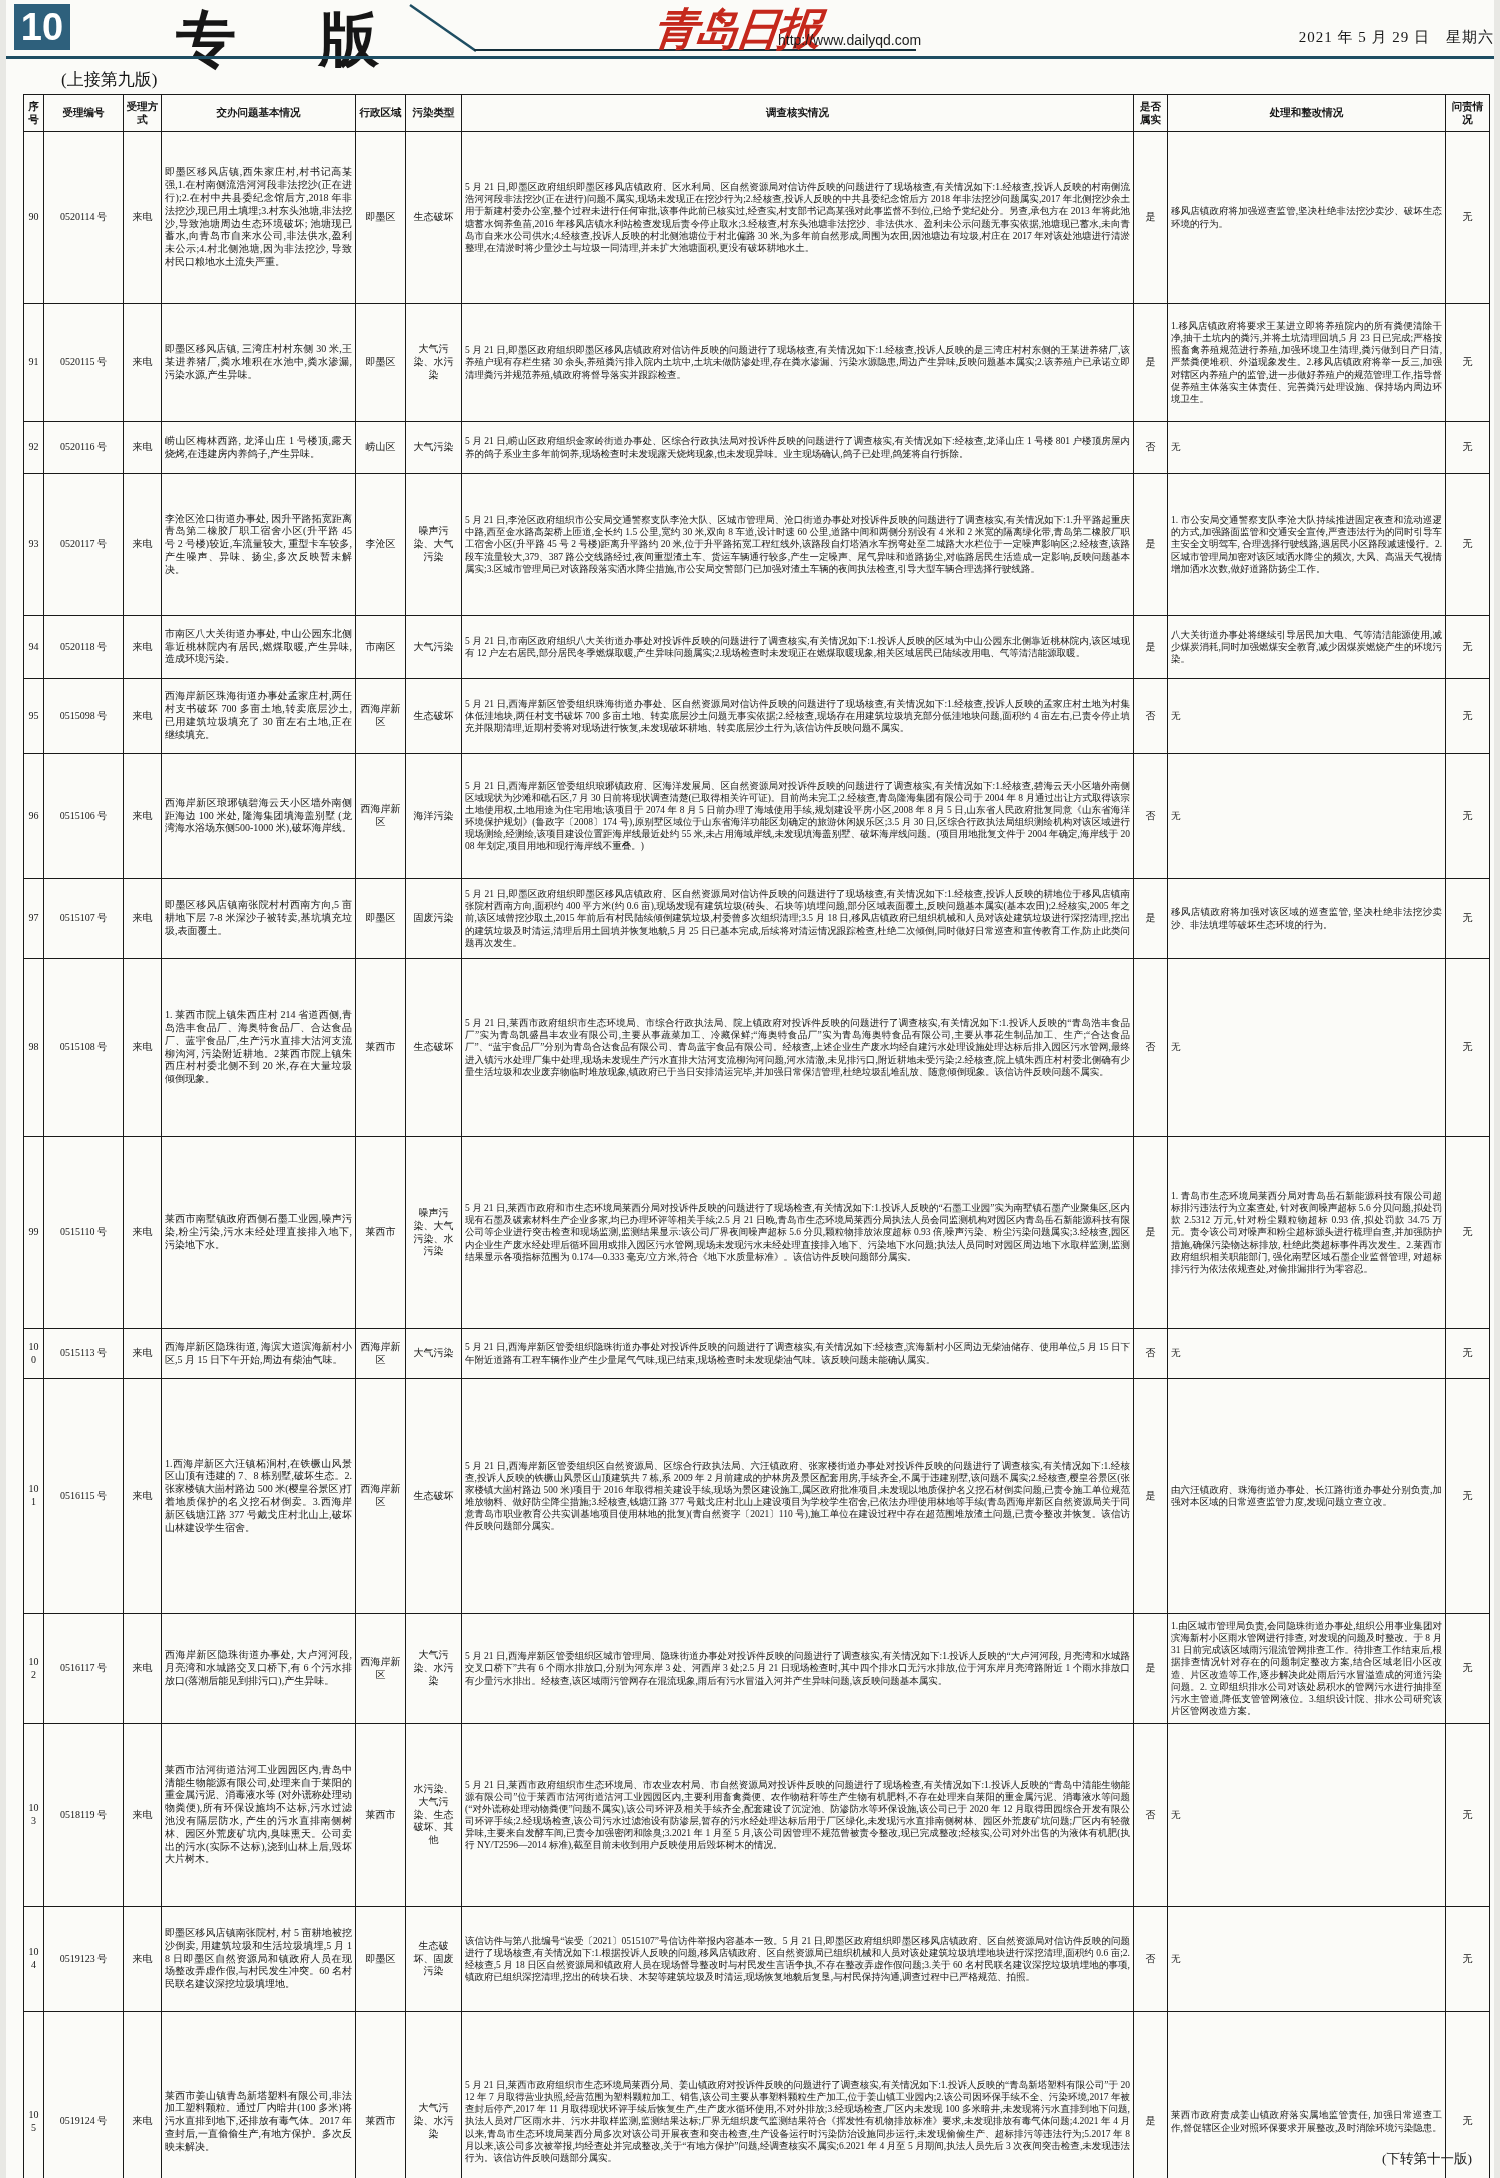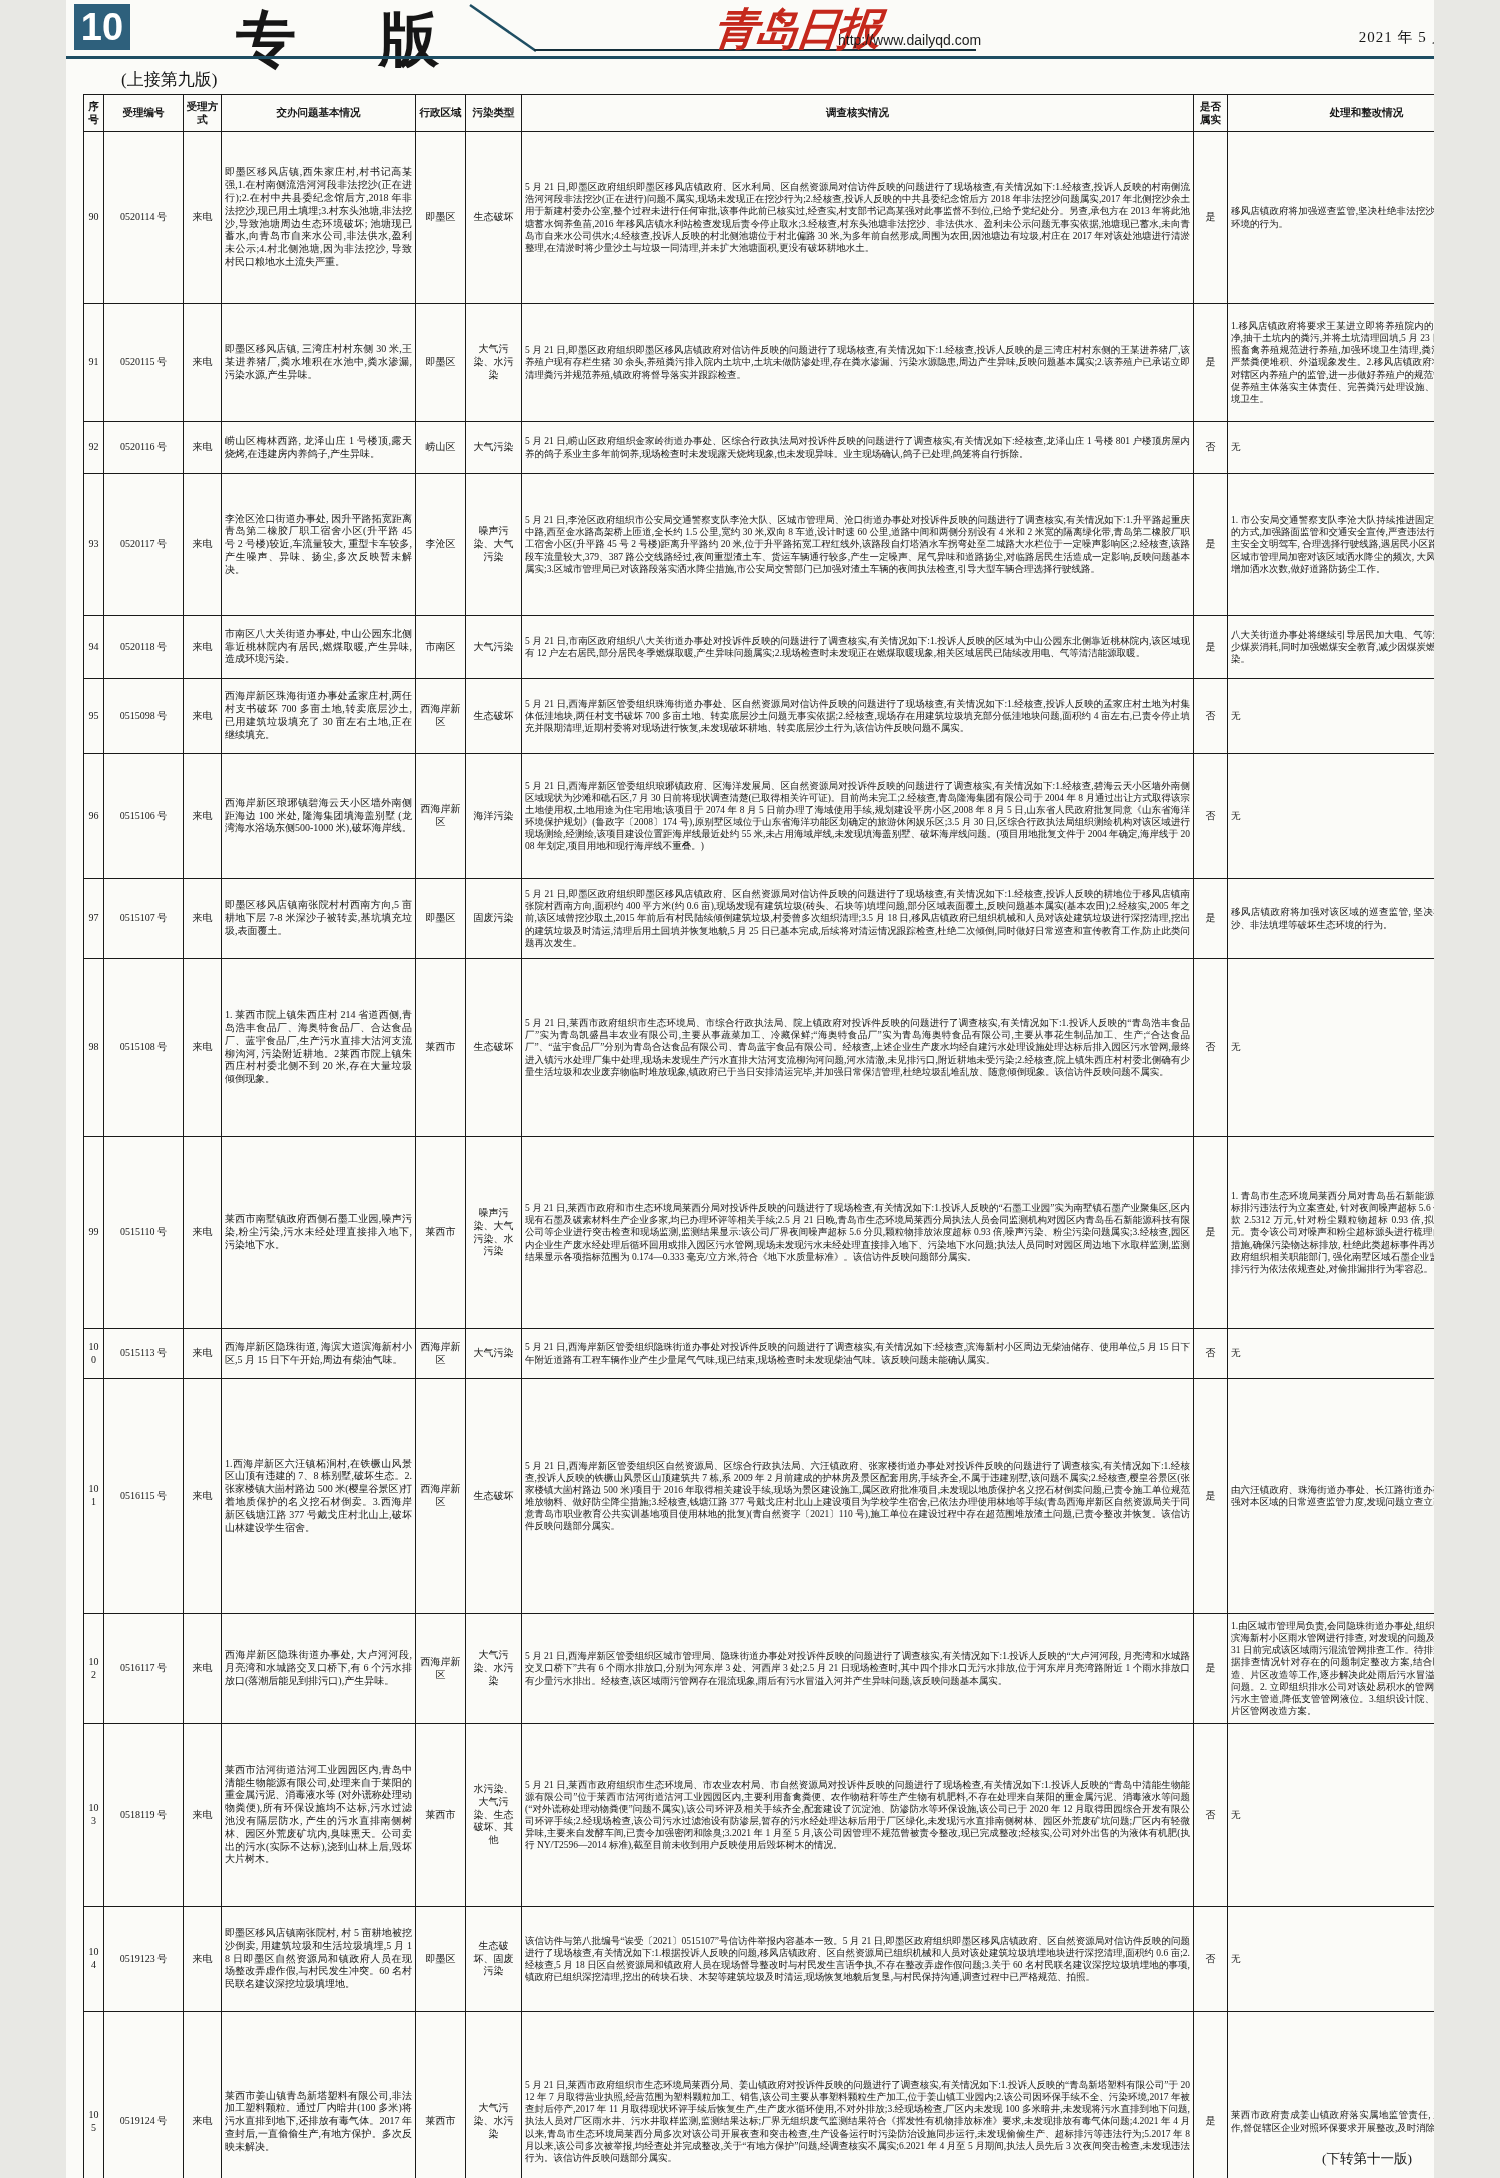--- a/index.html
+++ b/index.html
@@ -1,16 +1,16 @@
 <!DOCTYPE html>
 <html><head>
 <meta charset="utf-8">
 <style>
   html,body{margin:0;padding:0;background:#e8e8e4;}
-  .page{position:relative;width:1368px;height:2178px;margin:0 auto;background:#fbfbf8;
+  .page{position:relative;width:1488px;height:2178px;margin:0 auto;background:#fbfbf8;
         font-family:"Liberation Serif",serif;color:#161616;overflow:hidden;}
   
   .masthead{position:absolute;left:0;top:0;width:1500px;height:60px;}
   .page-num{position:absolute;left:8px;top:4px;width:56px;height:46px;background:#2e607c;
             color:#fff;font:bold 38px "Liberation Sans",sans-serif;
             display:flex;align-items:center;justify-content:center;}
   .edition-title{position:absolute;left:170px;top:0;font-size:60px;font-weight:bold;
                  letter-spacing:34px;white-space:nowrap;}
   .diag{position:absolute;left:402px;top:3px;}
   .thin-rule{position:absolute;left:468px;top:49px;width:442px;border-top:2px solid #15303d;}

